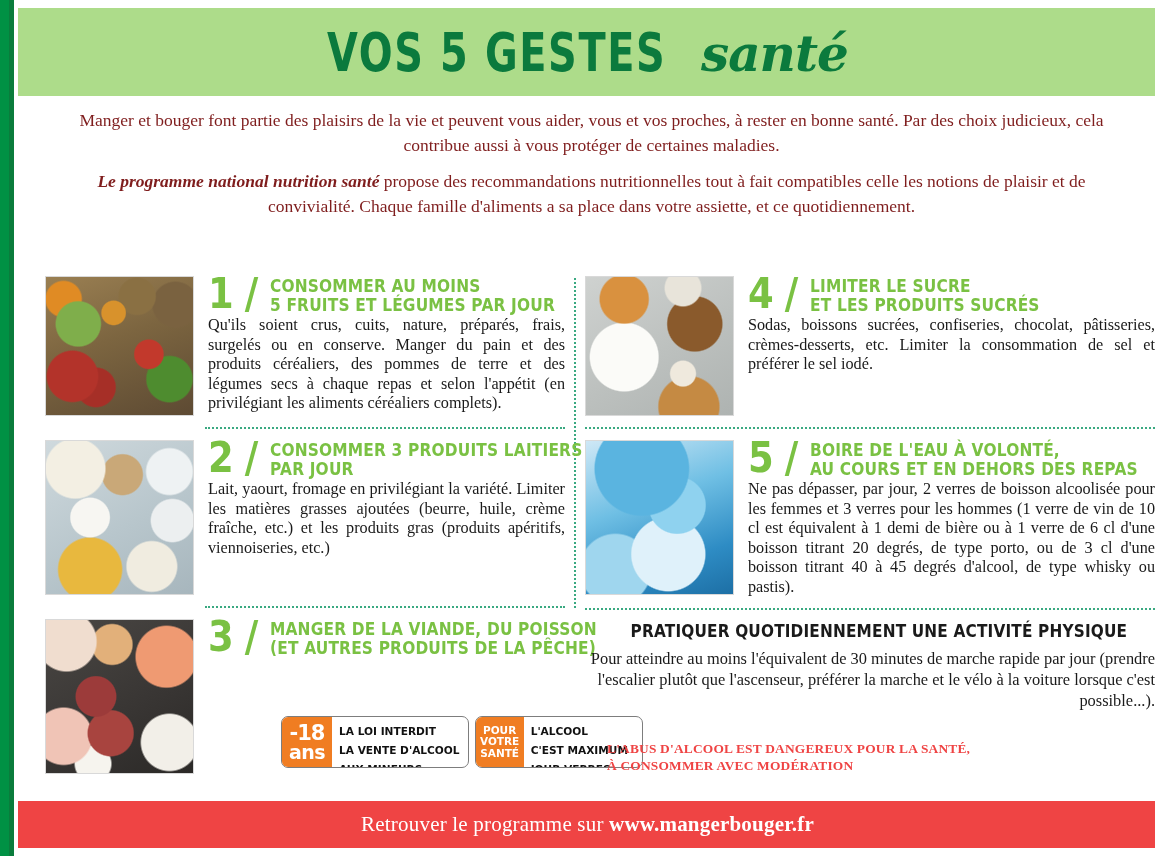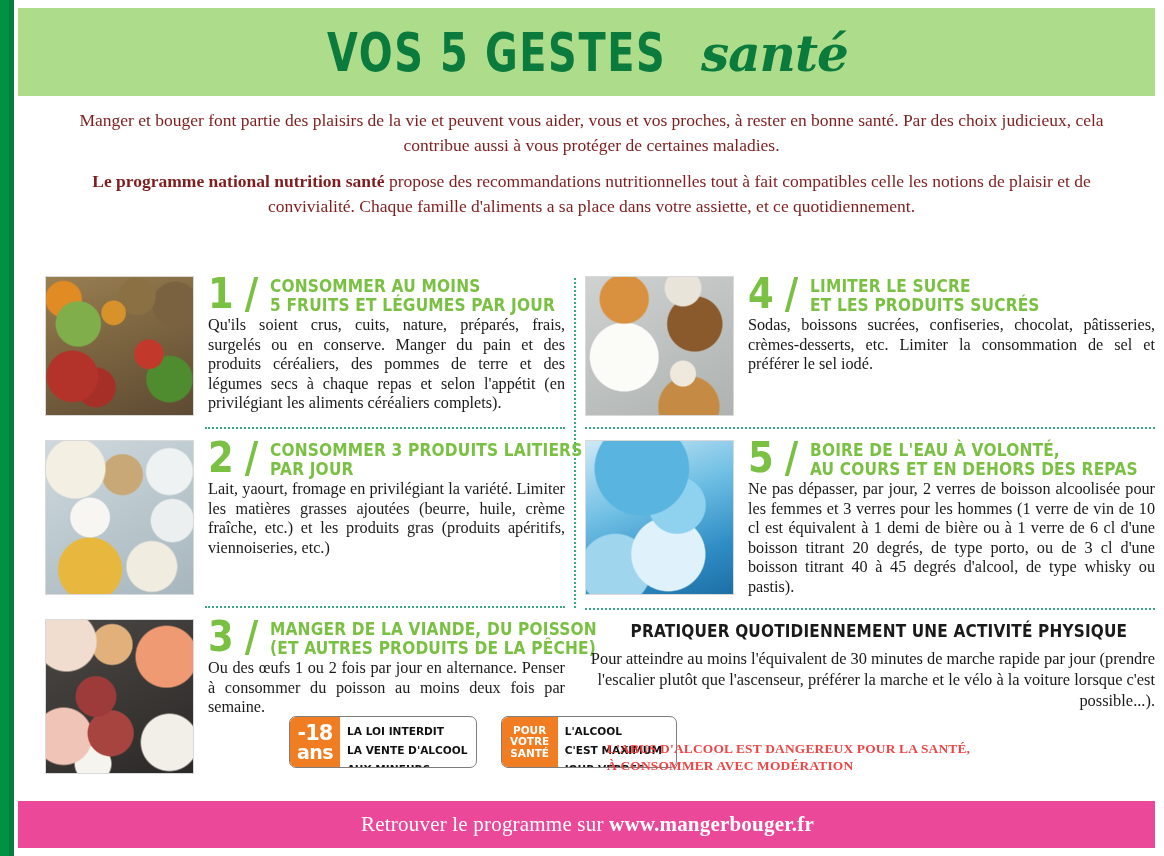--- a/index.html
+++ b/index.html
@@ -53,21 +53,21 @@
 
   
   .intro {
     position: absolute; left: 60px; top: 108px; width: 1045px;
     text-align: center;
     color: #7f1d1d;
     font-size: 17.5px;
     line-height: 25px;
   }
   .intro p { margin-bottom: 11px; }
-  .intro b { font-weight: 700; }
+  .intro b { font-weight: 700; font-style: italic; }
 
   
   .col-left  { position:absolute; left:36px;  top:276px; width:520px; }
   .col-right { position:absolute; left:576px; top:276px; width:570px; }
 
   .vdivider {
     position:absolute; left:565px; top:278px;
     width:0; height:330px;
     border-left: 2px dotted #3aa981;
   }
@@ -136,21 +136,21 @@
     margin-bottom: 7px;
   }
   .activity-text {
     font-family: "Liberation Serif", serif;
     font-size: 16.4px; line-height: 21px; color: #1a1a1a;
   }
 
   
   .badges {
     position: absolute; left: 272px; top: 716px;
-    display: flex; align-items: flex-start; gap: 24px; margin-left: 8px;
+    display: flex; align-items: flex-start; gap: 6px;
   }
   .badge {
     display: flex;
     border: 1.5px solid #7d7d7d;
     border-radius: 7px;
     background: #ffffff;
     overflow: hidden;
     height: 52px;
   }
   .badge-orange {
@@ -158,21 +158,21 @@
     color: #ffffff;
     font-family: "DejaVu Sans", sans-serif;
     font-weight: 700;
     display: flex; flex-direction: column;
     align-items: center; justify-content: center;
     padding: 2px 5px;
   }
   .b1-orange { width: 50px; }
   .b1-line1 { font-size: 21px; line-height: 20px; letter-spacing: -1px; }
   .b1-line2 { font-size: 19px; line-height: 18px; letter-spacing: -0.5px; }
-  .b2-orange { width: 56px; gap: 0; }
+  .b2-orange { width: 48px; gap: 0; }
   .b2-orange div { font-size: 10.5px; line-height: 11.6px; letter-spacing: 0px; }
   .badge-text {
     padding: 5px 8px 4px 7px;
     font-family: "DejaVu Sans", sans-serif;
     color: #111111;
   }
   .badge-main { font-weight: 700; font-size: 10.6px; line-height: 19px; }
   .badge-sub  { font-weight: 700; font-size: 6.4px; line-height: 7.6px; margin-top: 2px; color:#222; }
   .badge-sub2 { font-weight: 700; font-size: 5.2px; line-height: 7px; margin-top: 2px; color:#222; }
 
@@ -183,21 +183,21 @@
     font-size: 13.4px;
     line-height: 17px;
     letter-spacing: 0.2px;
     color: #ef4444;
   }
 
   
   .footer {
     position: absolute; left: 9px; bottom: 8px;
     width: 1139px; height: 47px;
-    background: #ec4899;
+    background: #ef4444;
     display: flex; align-items: center; justify-content: center;
   }
   .footer-text {
     font-family: "Liberation Serif", serif;
     font-size: 21px; color: #ffffff; letter-spacing: 0.2px;
   }
   .footer-text b { font-weight: 700; }
 
   
   .ph-veg {
@@ -312,21 +312,20 @@
     <div class="item">
       <div class="thumb tall ph-meat"></div>
       <div class="body-col">
         <div class="head-row">
           <span class="num">3 /</span>
           <span class="head-text">
             <span>MANGER DE LA VIANDE, DU POISSON</span>
             <span class="l2">(ET AUTRES PRODUITS DE LA PÊCHE)</span>
           </span>
         </div>
-        <div class="desc">Ou des œufs 1 ou 2 fois par jour en alternance. Penser à consommer du poisson au moins deux fois par semaine.</div>
       </div>
     </div>
 
   </div>
 
   <div class="col-right">
 
     <div class="item">
       <div class="thumb ph-sugar"></div>
       <div class="body-col">

